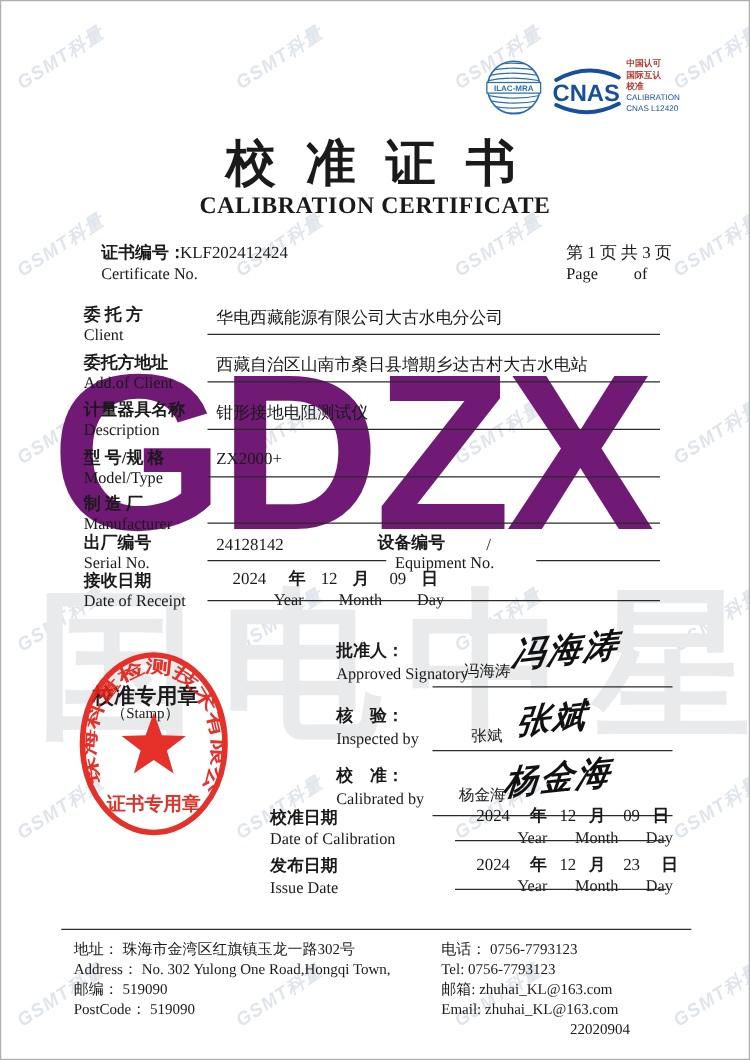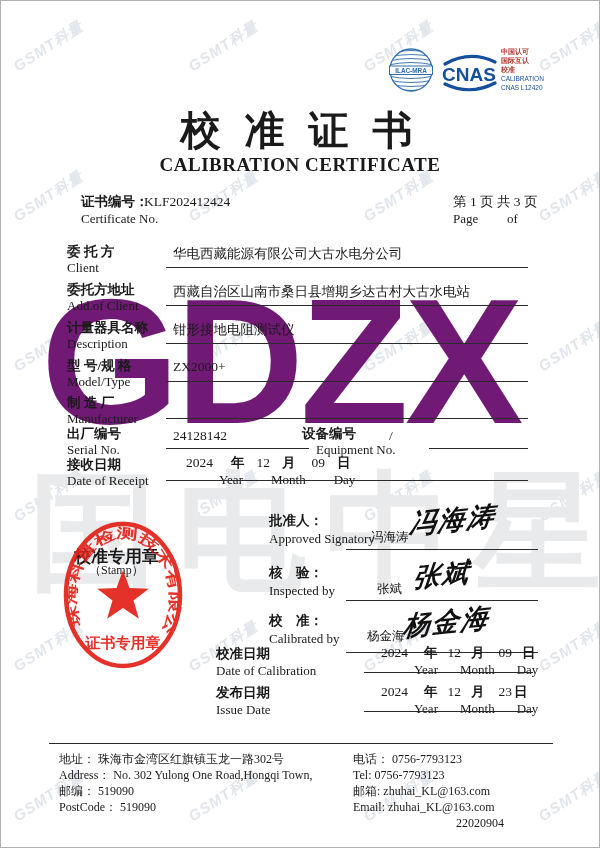--- a/index.html
+++ b/index.html
@@ -216,21 +216,21 @@
     <span style="margin-right:16px;">2024</span><span class="cn-label" style="margin-right:10px;">年</span><span style="margin-right:10px;">12</span><span class="cn-label" style="margin-right:14px;">月</span><span style="margin-right:10px;">09</span><span class="cn-label">日</span>
   </div>
   <div class="abs en-label" style="left:413px; top:661px;">
     <span style="margin-right:22px;">Year</span><span style="margin-right:22px;">Month</span><span>Day</span>
   </div>
   <div class="u" style="left:363px; top:671px; width:169px;"></div>
 
   <div class="abs cn-label" style="left:215px; top:683px;">发布日期</div>
   <div class="abs en-label" style="left:215px; top:701px;">Issue Date</div>
   <div class="abs value" style="left:380px; top:682px;">
-    <span style="margin-right:16px;">2024</span><span class="cn-label" style="margin-right:10px;">年</span><span style="margin-right:10px;">12</span><span class="cn-label" style="margin-right:14px;">月</span><span style="margin-right:2px;">23</span><span class="cn-label">日</span>
+    <span style="margin-right:16px;">2024</span><span class="cn-label" style="margin-right:10px;">年</span><span style="margin-right:10px;">12</span><span class="cn-label" style="margin-right:14px;">月</span><span style="margin-right:17px;">23</span><span class="cn-label">日</span>
   </div>
   <div class="abs en-label" style="left:413px; top:700px;">
     <span style="margin-right:22px;">Year</span><span style="margin-right:22px;">Month</span><span>Day</span>
   </div>
   <div class="u" style="left:363px; top:710px; width:169px;"></div>
 
   <div class="u" style="left:48px; top:742px; width:504px; border-bottom-width:1.6px;"></div>
 
   <div class="abs foot" style="left:58px; top:750px;">
     <div>地址： 珠海市金湾区红旗镇玉龙一路302号</div>

